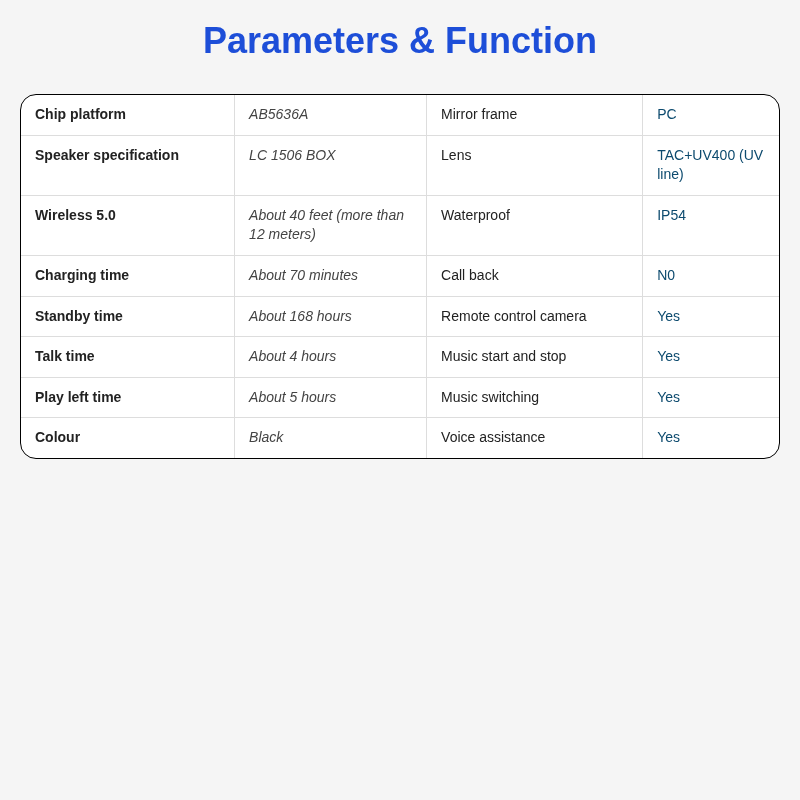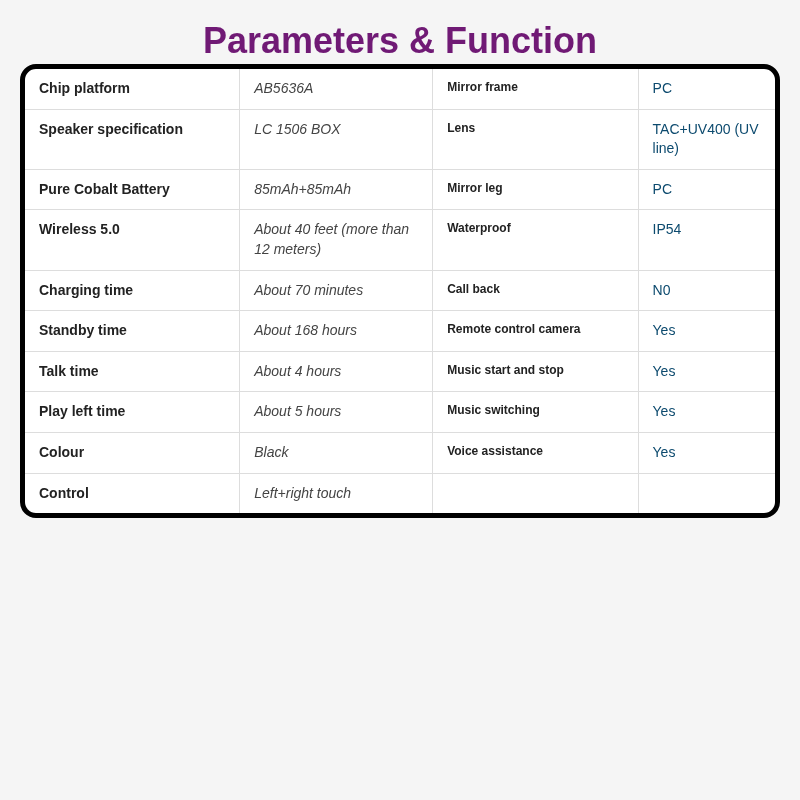--- a/index.html
+++ b/index.html
@@ -17,28 +17,28 @@
       flex-direction: column;
       align-items: center;
       justify-content: flex-start;
       padding: 20px;
     }
 
     .page-title {
       font-size: 36px;
       font-weight: bold;
       text-align: center;
-      margin-bottom: 2px;
-      color: #701a75;
+      margin-bottom: 32px;
+      color: #1d4ed8;
     }
 
     .table-container {
       background: #fff;
       border-radius: 16px;
-      border: 5px solid #000000;
+      border: 1px solid #000000;
       overflow: hidden;
       width: 100%;
     }
 
     table {
       width: 100%;
       border-collapse: collapse;
     }
 
     td {
@@ -58,24 +58,24 @@
     }
 
     .value-cell {
       color: #444;
       width: 155px;
       font-size: 14px;
       font-style: italic;
     }
 
     .right-label-cell {
-      font-weight: bold;
+      font-weight: normal;
       white-space: nowrap;
       width: 165px;
-      font-size: 12px;
+      font-size: 14px;
     }
 
     .right-value-cell {
       color: #0c4a6e;
       font-size: 14px;
       width: 110px;
     }
 
     tr:first-child td {
       border-top: none;
@@ -107,26 +107,20 @@
           <td class="right-label-cell">Mirror frame</td>
           <td class="right-value-cell">PC</td>
         </tr>
         <tr>
           <td class="label-cell">Speaker specification</td>
           <td class="value-cell">LC  1506 BOX</td>
           <td class="right-label-cell">Lens</td>
           <td class="right-value-cell">TAC+UV400 (UV line)</td>
         </tr>
         <tr>
-          <td class="label-cell">Pure Cobalt Battery</td>
-          <td class="value-cell">85mAh+85mAh</td>
-          <td class="right-label-cell">Mirror leg</td>
-          <td class="right-value-cell">PC</td>
-        </tr>
-        <tr>
           <td class="label-cell">Wireless 5.0</td>
           <td class="value-cell">About 40 feet (more than 12 meters)</td>
           <td class="right-label-cell">Waterproof</td>
           <td class="right-value-cell">IP54</td>
         </tr>
         <tr>
           <td class="label-cell">Charging time</td>
           <td class="value-cell">About 70 minutes</td>
           <td class="right-label-cell">Call back</td>
           <td class="right-value-cell">N0</td>
@@ -148,21 +142,15 @@
           <td class="value-cell">About 5 hours</td>
           <td class="right-label-cell">Music switching</td>
           <td class="right-value-cell">Yes</td>
         </tr>
         <tr>
           <td class="label-cell">Colour</td>
           <td class="value-cell">Black</td>
           <td class="right-label-cell">Voice assistance</td>
           <td class="right-value-cell">Yes</td>
         </tr>
-        <tr>
-          <td class="label-cell">Control</td>
-          <td class="value-cell">Left+right touch</td>
-          <td class="right-label-cell"></td>
-          <td class="right-value-cell"></td>
-        </tr>
       </tbody>
   </table>
 </div>
 
 </body></html>

